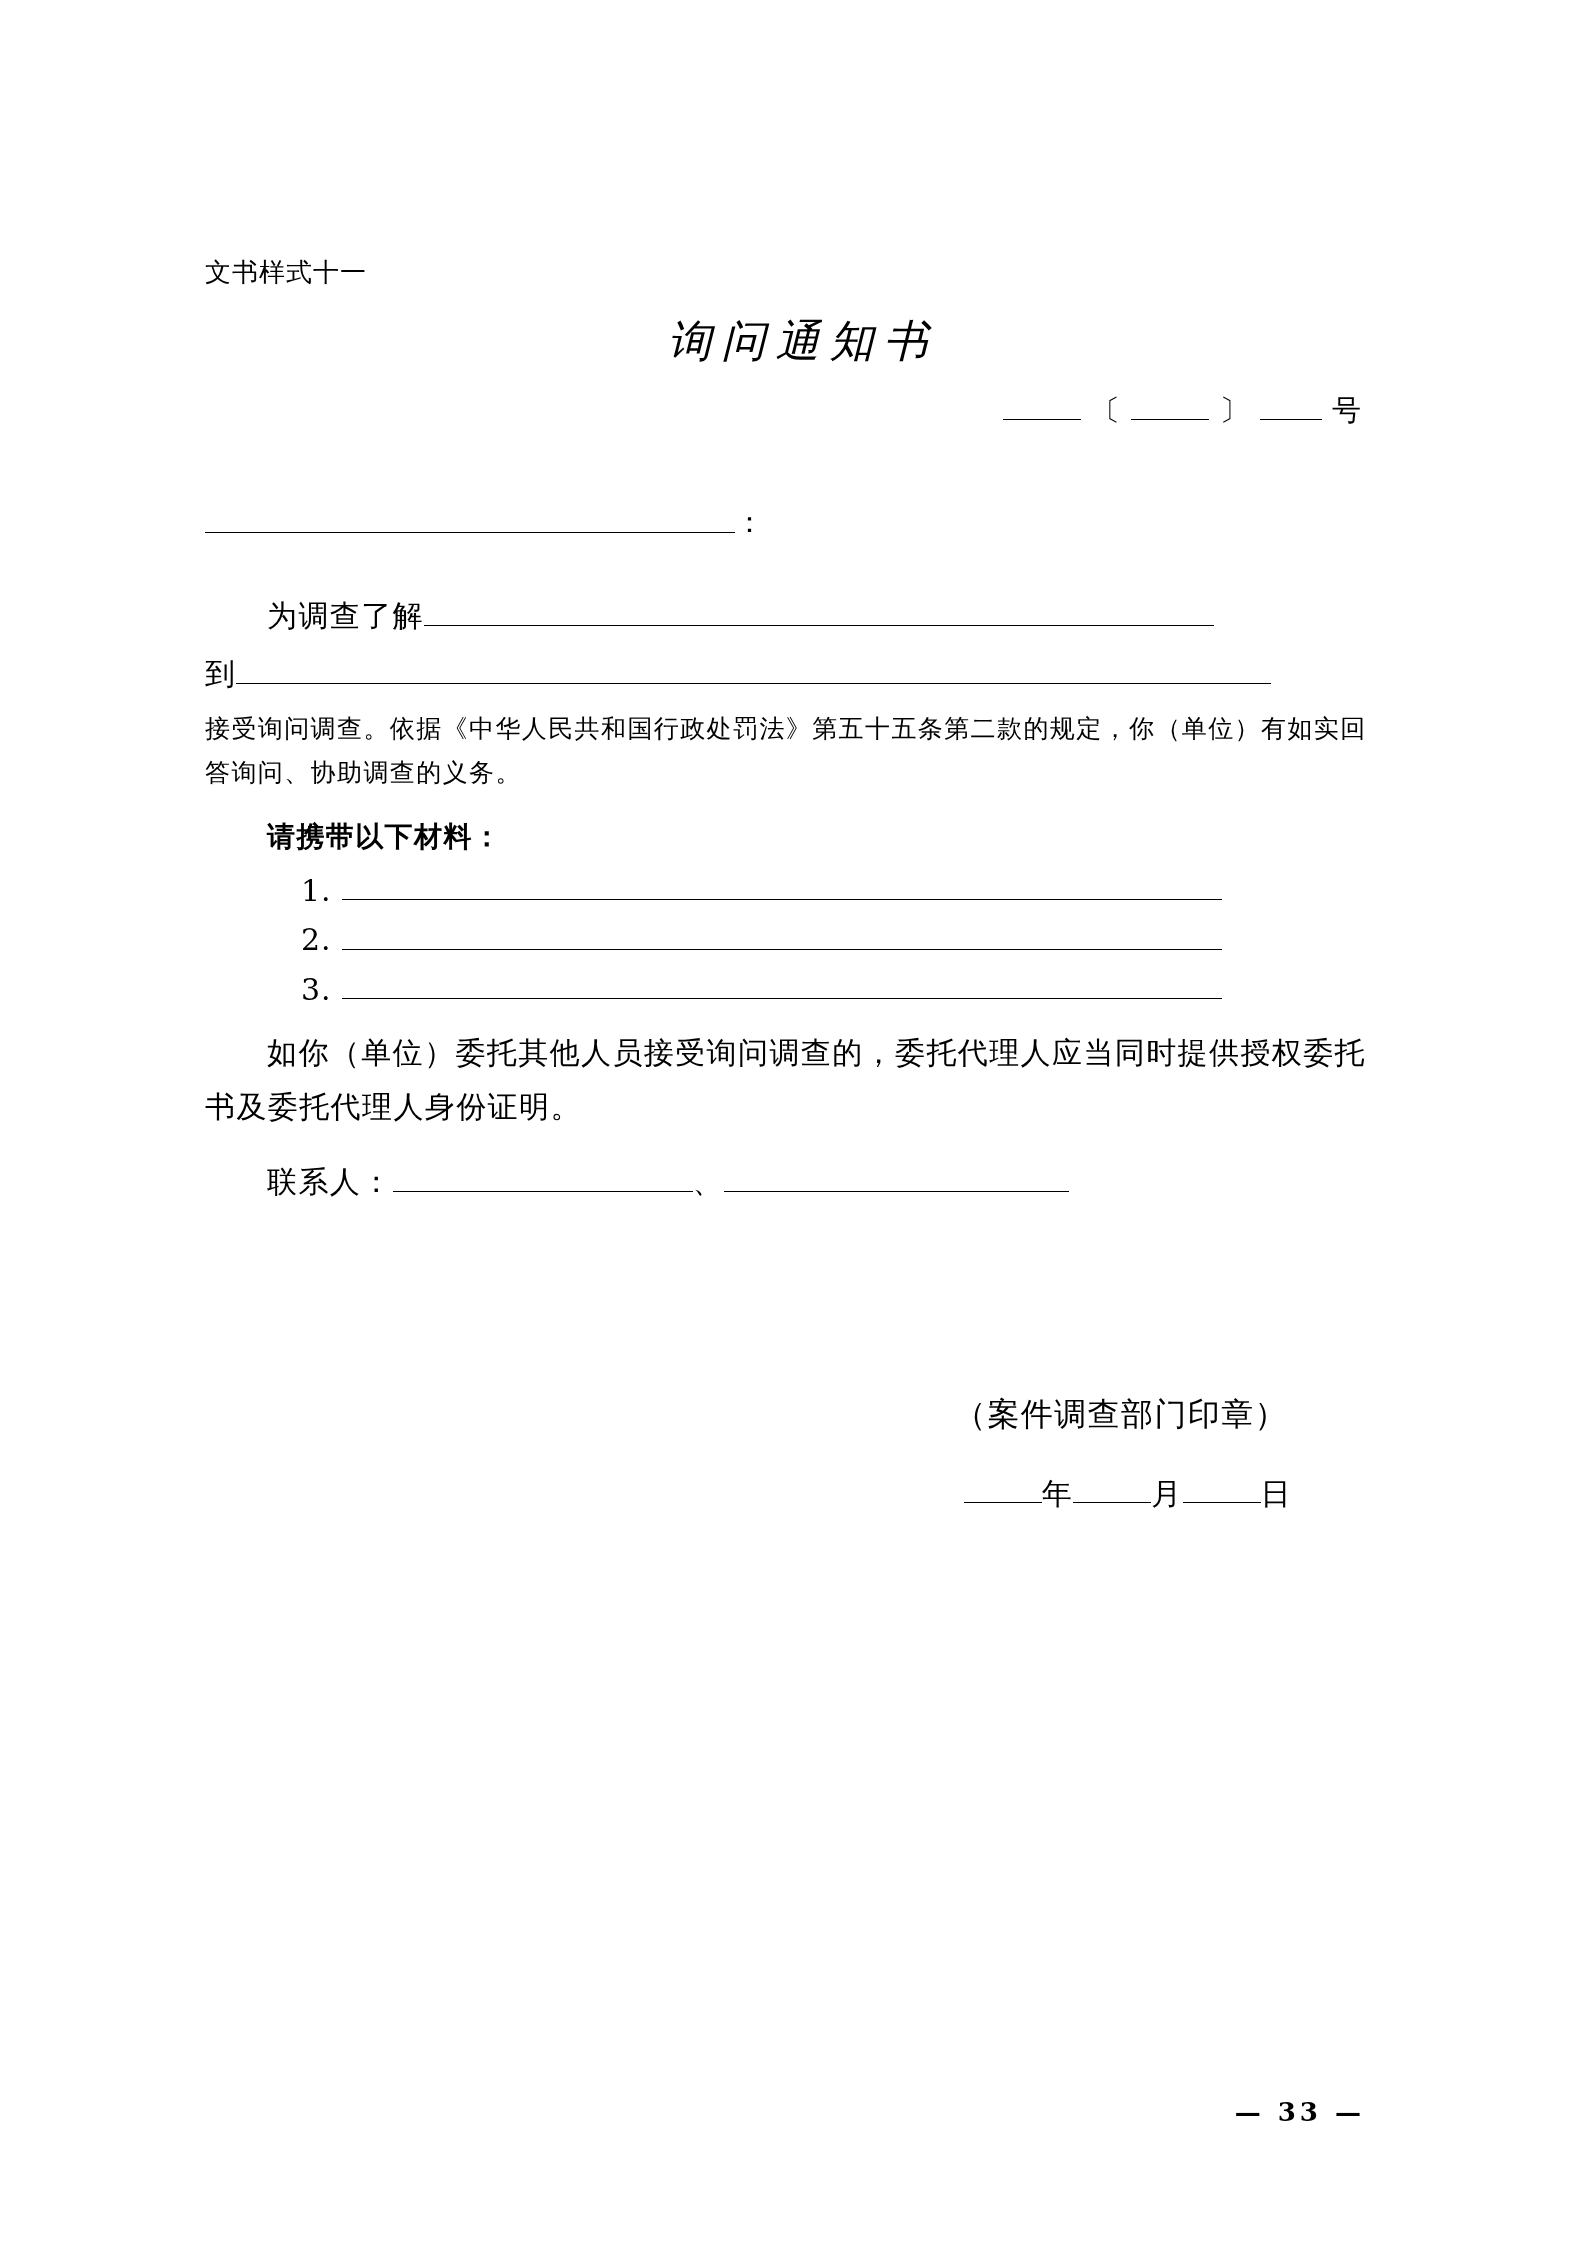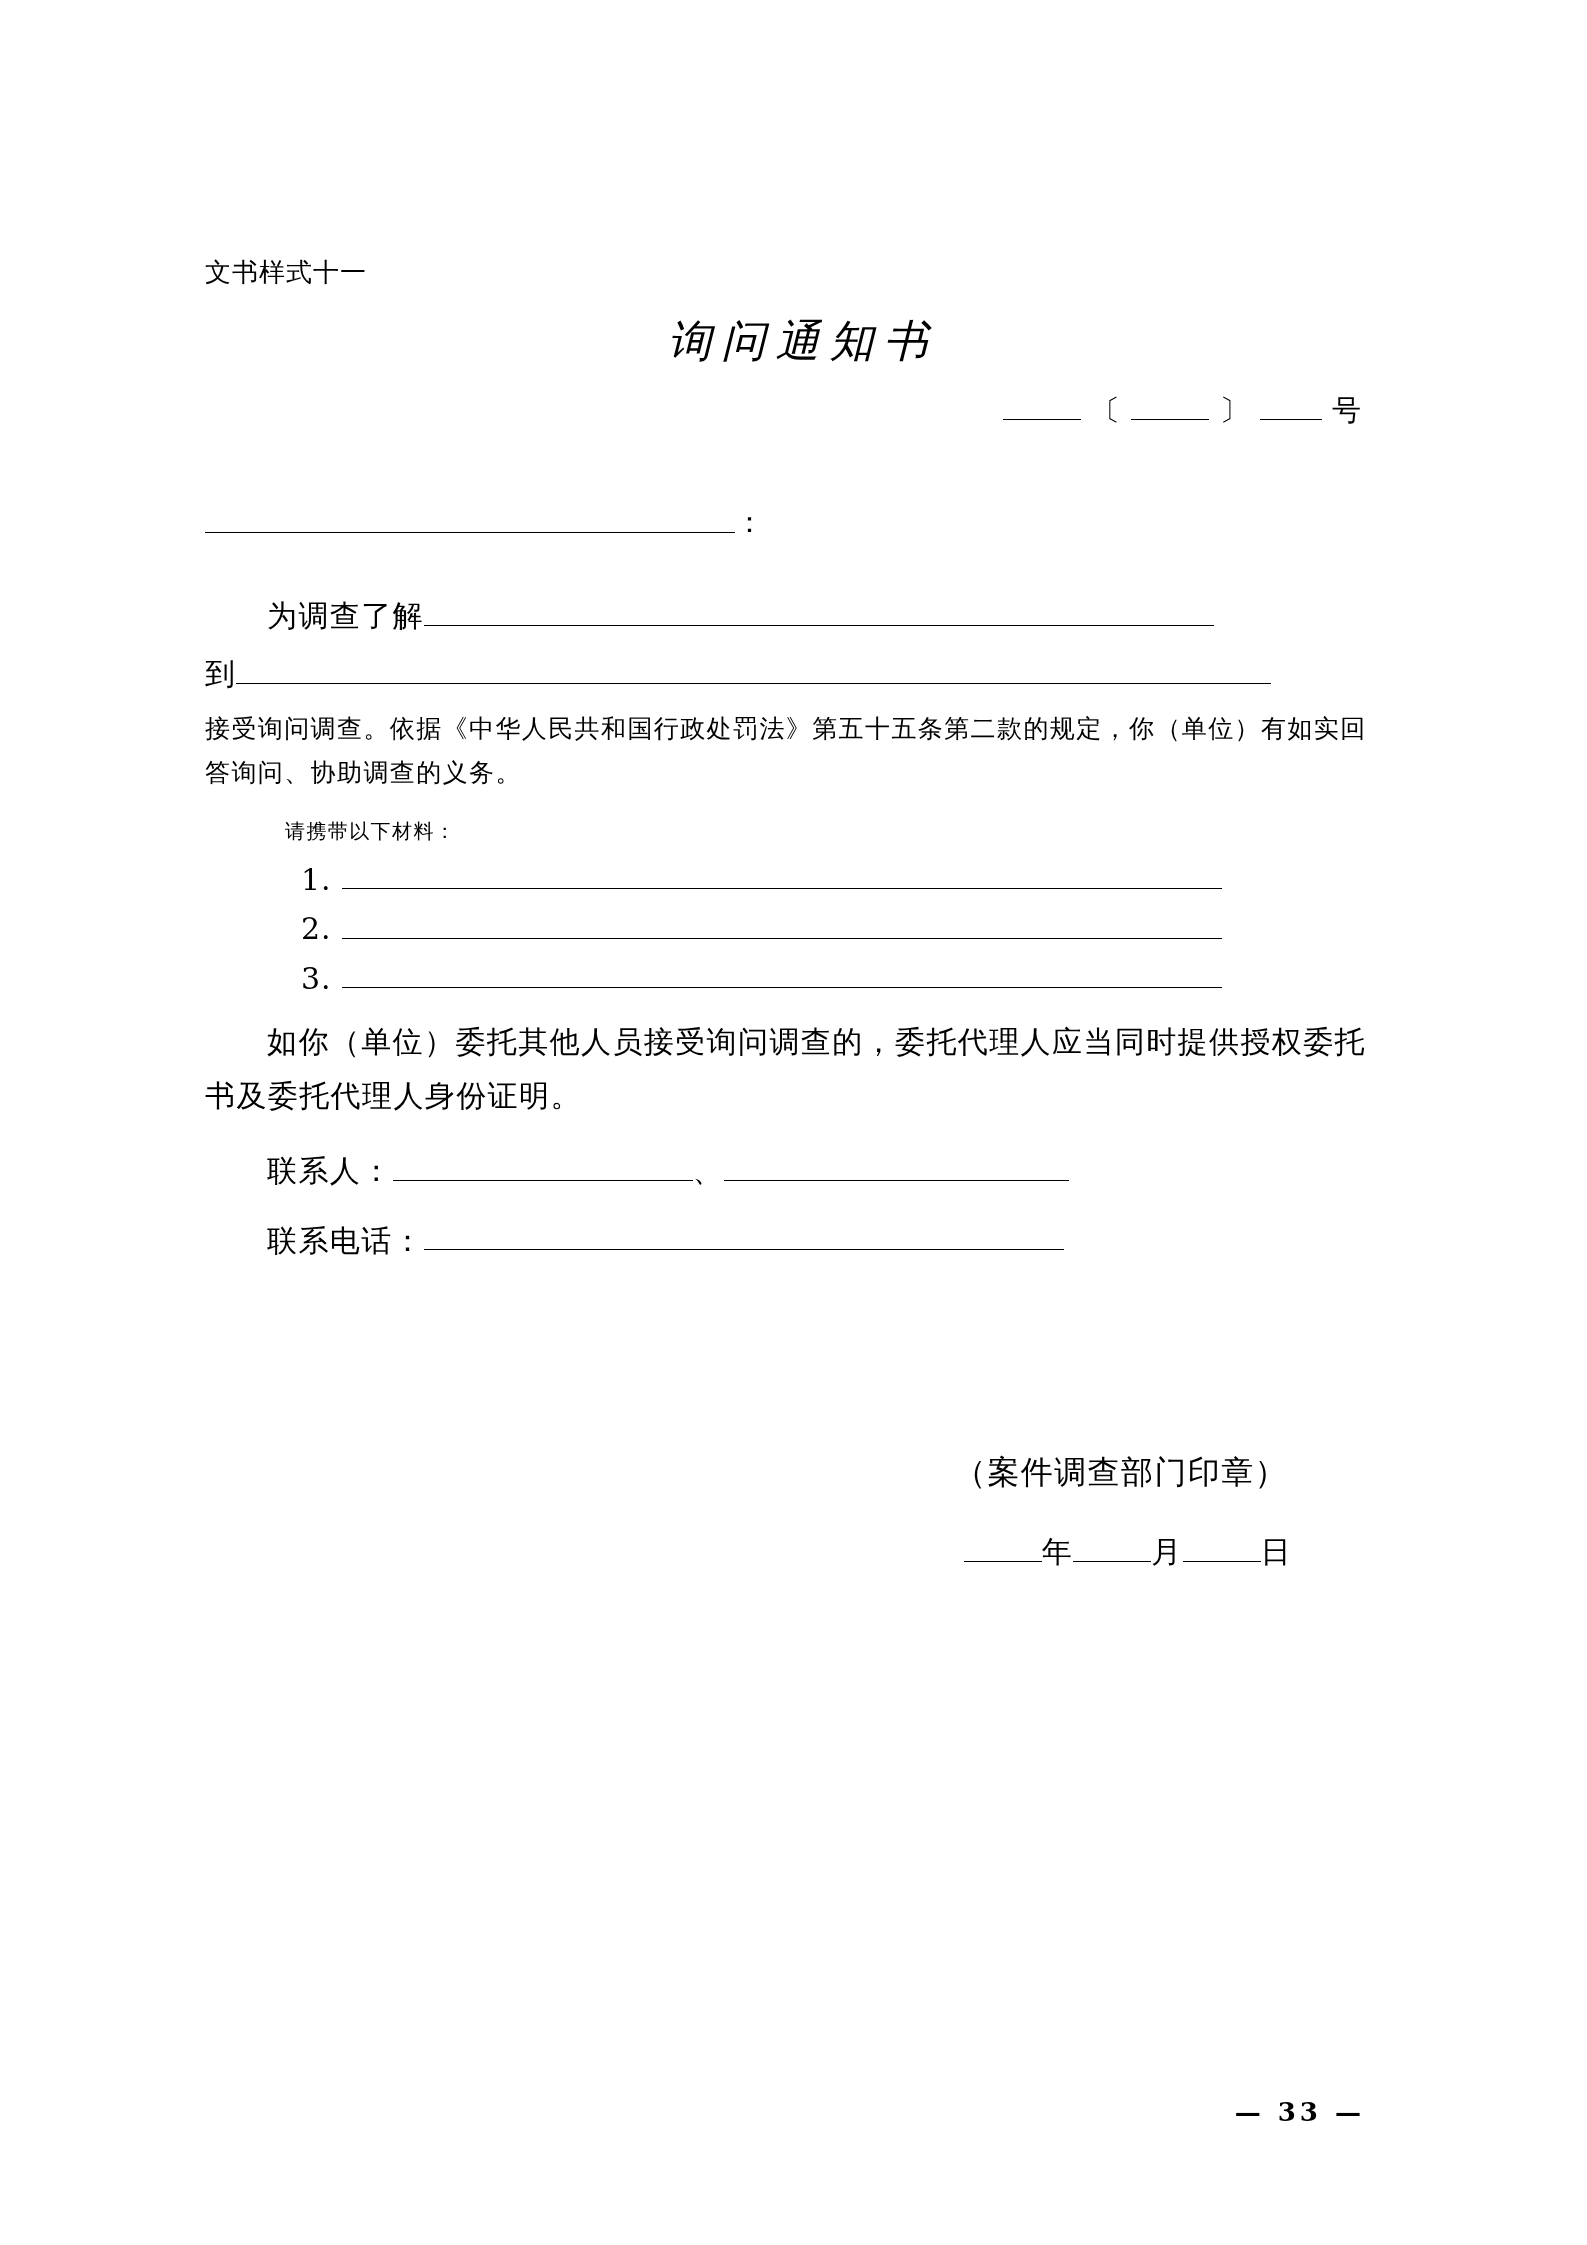--- a/index.html
+++ b/index.html
@@ -77,23 +77,24 @@
   .fill-long { width: 790px; }
   .fill-second { width: 680px; }
   .fill-to { width: 1035px; }
   .para-block {
     font-size: 25px;
     line-height: 1.78;
     letter-spacing: 1.4px;
     margin: 0;
   }
   .materials-intro {
-    font-size: 20px;
-    letter-spacing: 1.4px;
-    margin: 22px 0 12px 80px;
+    font-size: 28px;
+    letter-spacing: 1.4px;
+    margin: 22px 0 12px 62px;
+    font-weight: bold;
   }
   .material-item {
     font-size: 30px;
     margin: 0 0 10px 96px;
     letter-spacing: 1px;
   }
   .material-item .u-line {
     display: inline-block;
     width: 880px;
     border-bottom: 1.6px solid #000;
@@ -192,23 +193,20 @@
     </div>
 
     <p class="entrust">
       <span style="padding-left:62px">如你（单位）委托其他人员接受询问调查的，委托代理人应当同时提供授权委托书及委托代理人身份证明。</span>
     </p>
 
     <div class="contact-row">
       <span>联系人：</span><span class="contact-blank-1"></span><span>、</span><span class="contact-blank-2"></span>
     </div>
 
-    <div class="contact-row">
-      <span>联系电话：</span><span class="phone-blank"></span>
-    </div>
 
     <div class="seal">（案件调查部门印章）</div>
 
     <div class="date-line">
       <span class="u u-md"></span><span>年</span><span class="u u-md"></span><span>月</span><span class="u u-md"></span><span>日</span>
     </div>
 
 
   </div>
 

